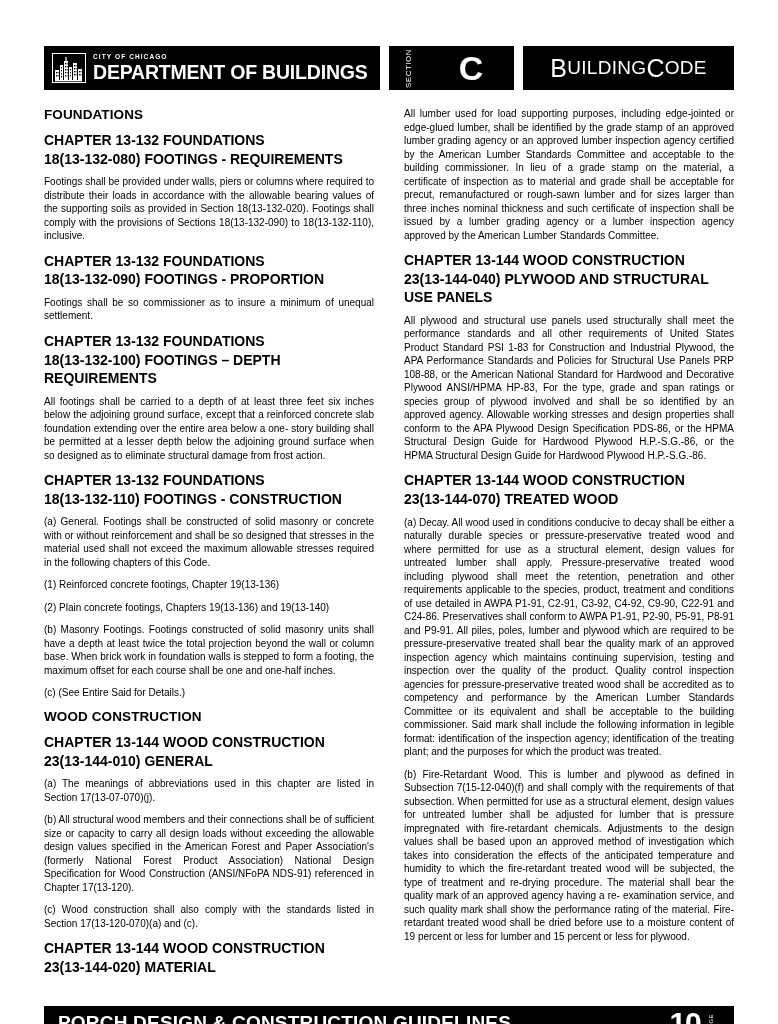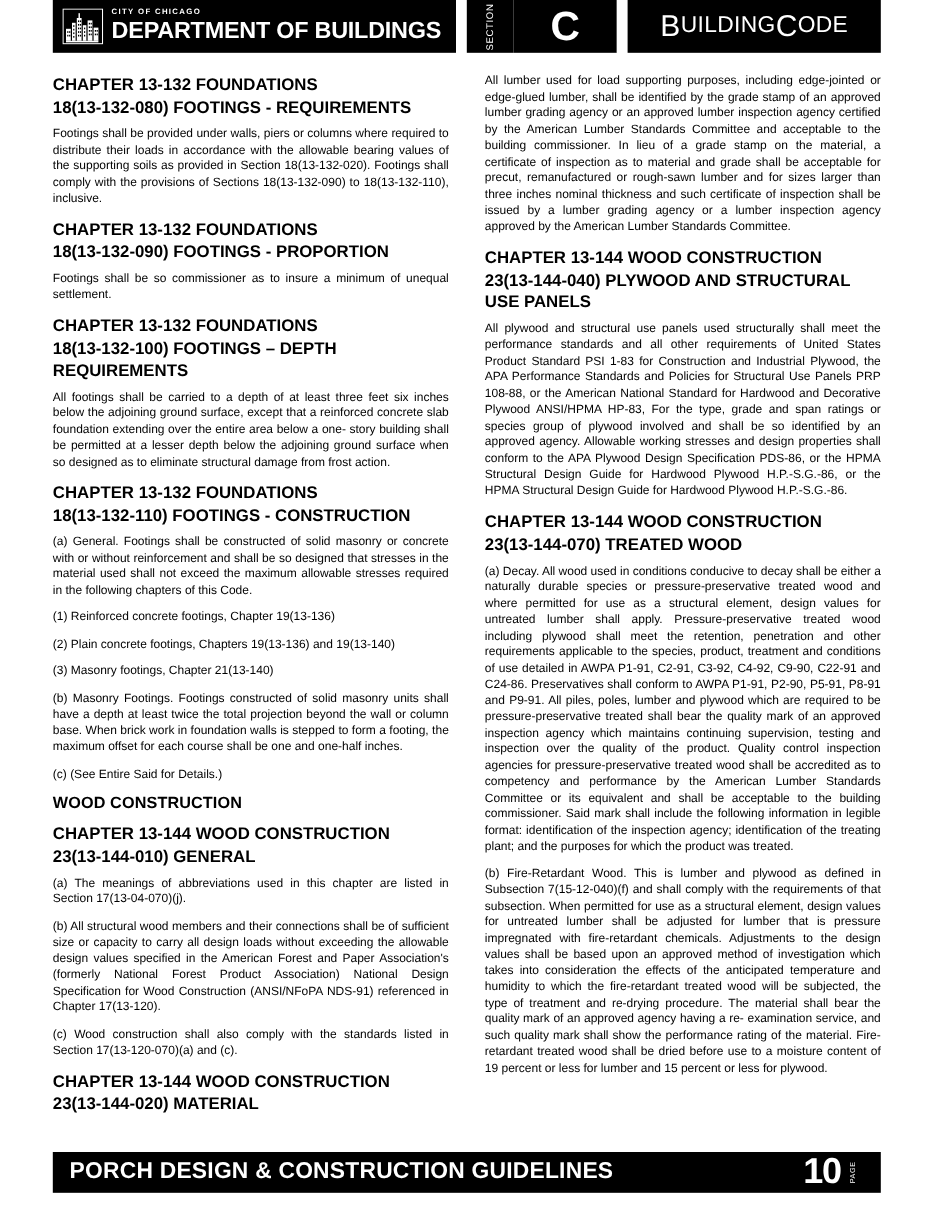--- a/index.html
+++ b/index.html
@@ -19,20 +19,21 @@
     position: relative;
     width: 778px;
     height: 1024px;
     box-sizing: border-box;
     padding: 0 44px;
   }
 
   
   .header {
     position: relative;
+    margin-top: 46px;
     height: 44px;
     display: flex;
     align-items: stretch;
   }
   .header-left {
     background: #000000;
     color: #ffffff;
     flex: 0 0 336px;
     display: flex;
     align-items: center;
@@ -256,39 +257,39 @@
       <span class="cap">B</span>
         <span>UILDING </span>
         <span class="cap">C</span>
         <span>ODE</span>
     </div>
   </div>
 
   <div class="columns">
 
     <div class="col" id="left-col">
+      <h2 class="sec-title">FOUNDATIONS</h2>
       <div id="left-blocks">
           <div class="chapter">CHAPTER 13-132 FOUNDATIONS<br>18(13-132-080) FOOTINGS - REQUIREMENTS</div>
           <p class="body">Footings shall be provided under walls, piers or columns where required to distribute their loads in accordance with the allowable bearing values of the supporting soils as provided in Section 18(13-132-020). Footings shall comply with the provisions of Sections 18(13-132-090) to 18(13-132-110), inclusive.</p>
           <div class="chapter">CHAPTER 13-132 FOUNDATIONS<br>18(13-132-090) FOOTINGS - PROPORTION</div>
           <p class="body">Footings shall be so commissioner as to insure a minimum of unequal settlement.</p>
           <div class="chapter">CHAPTER 13-132 FOUNDATIONS<br>18(13-132-100) FOOTINGS – DEPTH REQUIREMENTS</div>
           <p class="body">All footings shall be carried to a depth of at least three feet six inches below the adjoining ground surface, except that a reinforced concrete slab foundation extending over the entire area below a one- story building shall be permitted at a lesser depth below the adjoining ground surface when so designed as to eliminate structural damage from frost action.</p>
           <div class="chapter">CHAPTER 13-132 FOUNDATIONS<br>18(13-132-110) FOOTINGS - CONSTRUCTION</div>
           <p class="body">(a)   General.  Footings shall be constructed of solid masonry or concrete with or without reinforcement and shall be so designed that stresses in the material used shall not exceed the maximum allowable stresses required in the following chapters of this Code.</p>
           <p class="body">(1)   Reinforced concrete footings, Chapter 19(13-136)</p>
           <p class="body">(2)   Plain concrete footings, Chapters 19(13-136) and 19(13-140)</p>
-          <p class="body">(3)   Masonry footings, Chapter 21(13-140)</p>
           <p class="body">(b)   Masonry Footings. Footings constructed of solid masonry units shall have a depth at least twice the total projection beyond the wall or column base. When brick work in foundation walls is stepped to form a footing, the maximum offset for each course shall be one and one-half inches.</p>
           <p class="body">(c)   (See Entire Said for Details.)</p>
         </div>
       <h2 class="sec-title spaced">WOOD CONSTRUCTION</h2>
       <div id="left-blocks2">
           <div class="chapter">CHAPTER 13-144 WOOD CONSTRUCTION<br>23(13-144-010) GENERAL</div>
-          <p class="body">(a)   The meanings of abbreviations used in this chapter are listed in Section 17(13-04-070)(j).</p>
+          <p class="body">(a)   The meanings of abbreviations used in this chapter are listed in Section 17(13-07-070)(j).</p>
           <p class="body">(b)   All structural wood members and their connections shall be of sufficient size or capacity to carry all design loads without exceeding the allowable design values specified in the American Forest and Paper Association's (formerly National Forest Product Association) National Design Specification for Wood Construction (ANSI/NFoPA NDS-91) referenced in Chapter 17(13-120).</p>
           <p class="body">(c)   Wood construction shall also comply with the standards listed in Section 17(13-120-070)(a) and (c).</p>
           <div class="chapter">CHAPTER 13-144 WOOD CONSTRUCTION<br>23(13-144-020) MATERIAL</div>
         </div>
     </div>
 
     <div class="col" id="right-col">
       <div id="right-blocks">
           <p class="body">All lumber used for load supporting purposes, including edge-jointed or edge-glued lumber, shall be identified by the grade stamp of an approved lumber grading agency or an approved lumber inspection agency certified by the American Lumber Standards Committee and acceptable to the building commissioner.  In lieu of a grade stamp on the material, a certificate of inspection as to material and grade shall be acceptable for precut, remanufactured or rough-sawn lumber and for sizes larger than three inches nominal thickness and such certificate of inspection shall be issued by a lumber grading agency or a lumber inspection agency approved by the American Lumber Standards Committee.</p>
           <div class="chapter">CHAPTER 13-144 WOOD CONSTRUCTION<br>23(13-144-040) PLYWOOD AND STRUCTURAL USE PANELS</div>

